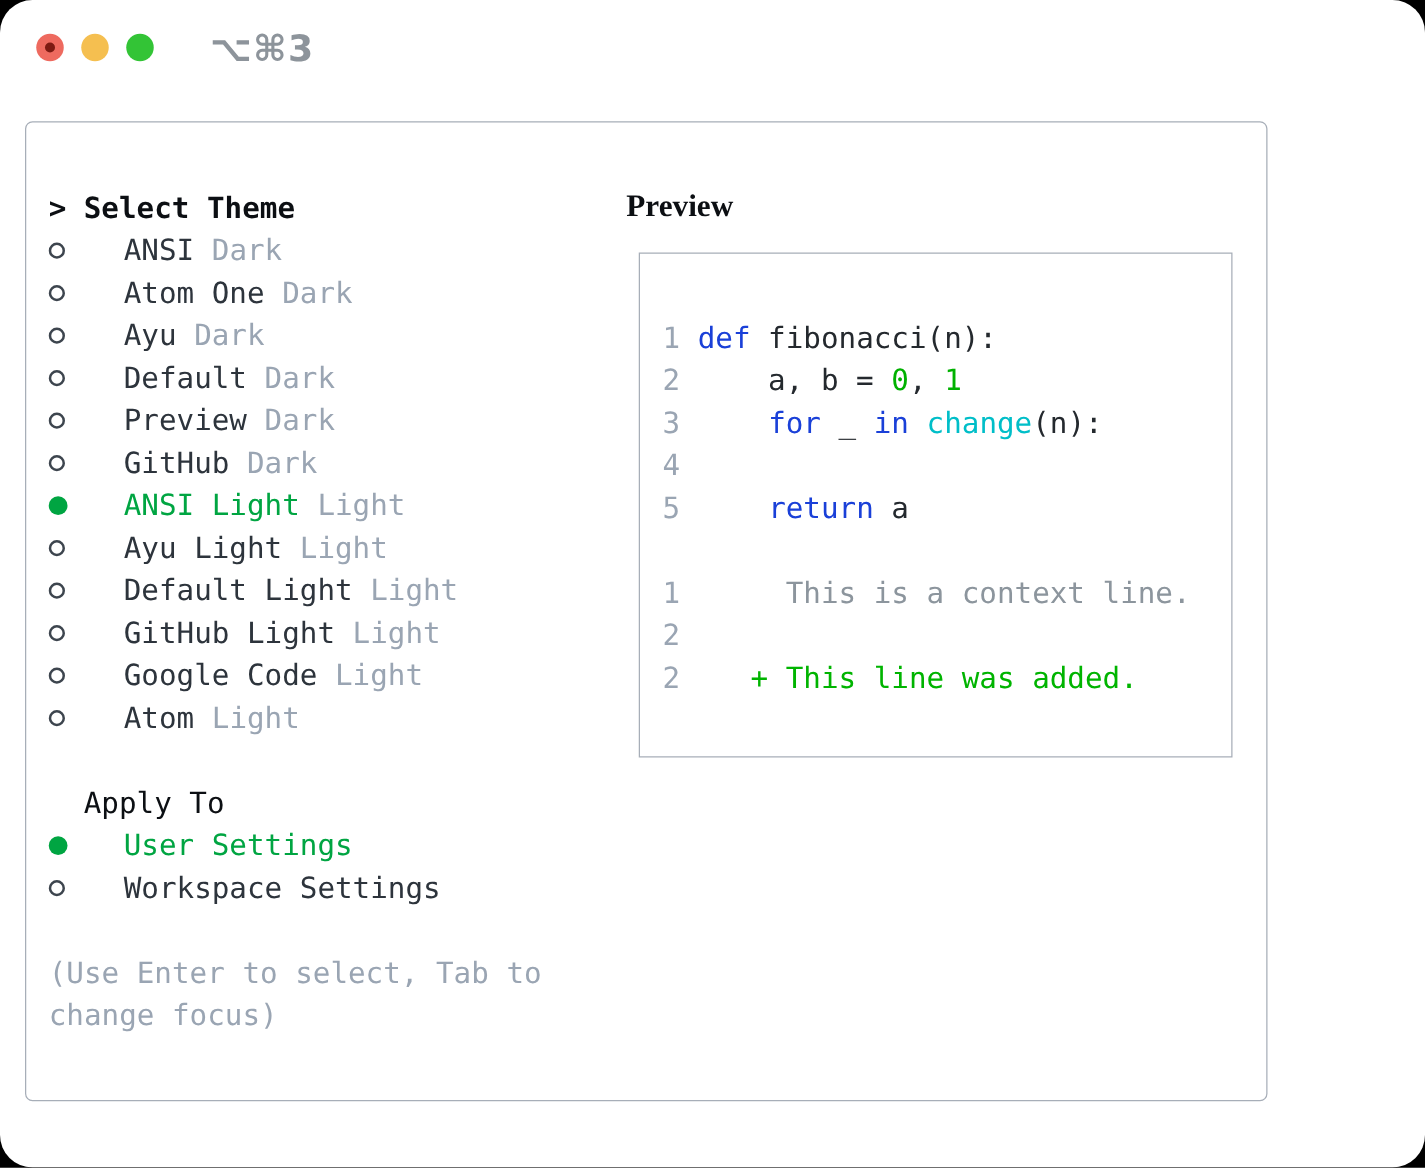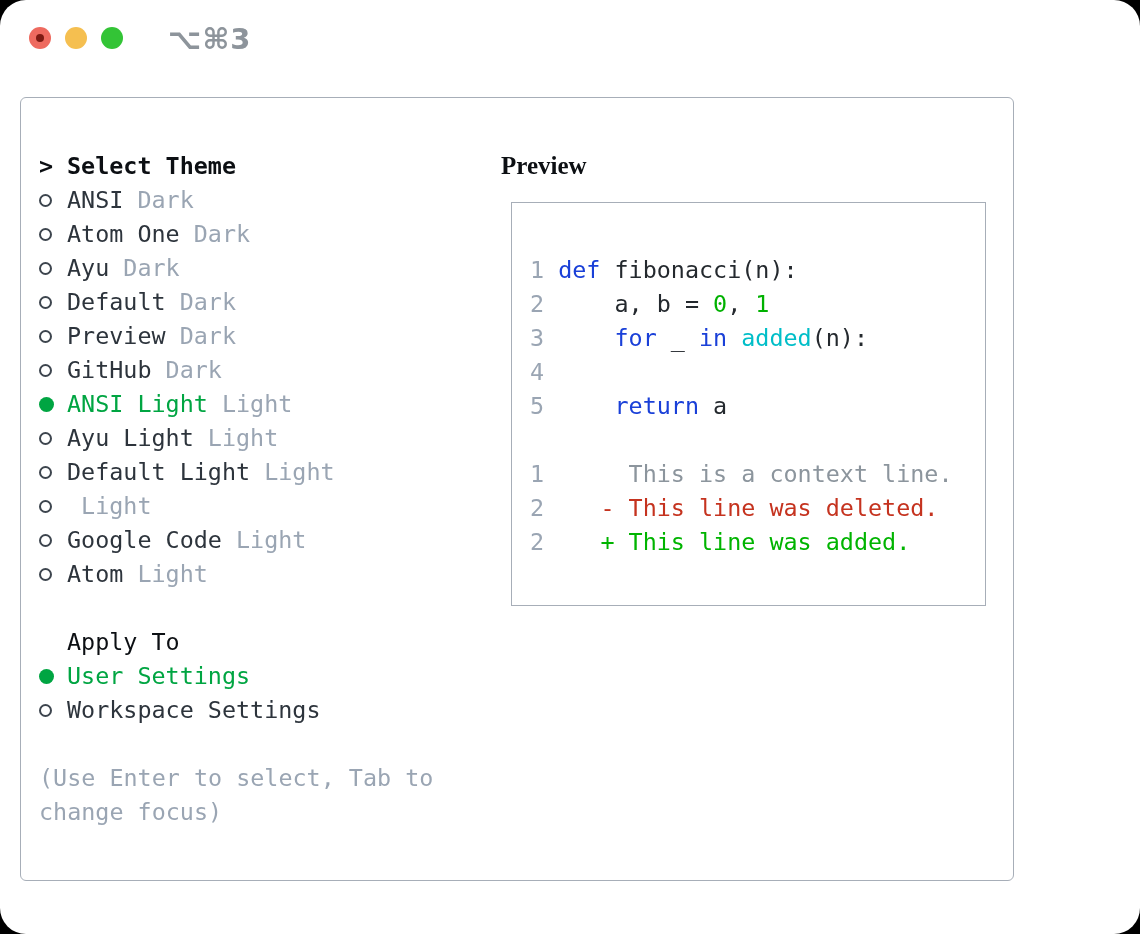--- a/index.html
+++ b/index.html
@@ -31,21 +31,21 @@
     border:1.5px solid var(--border);border-radius:6px;background:#fff;}
 
   
   .leftcol{position:absolute;left:18px;top:51px;width:440px;font-size:23.4px;color:var(--item);}
   .row{height:34px;display:flex;align-items:center;white-space:pre;}
   .bcol{width:28px;flex:0 0 28px;display:flex;align-items:center;}
   .caret{font-weight:700;color:var(--heading);}
   .ttl{font-weight:700;color:var(--heading);}
   .ring{width:13px;height:13px;border-radius:50%;border:2.5px solid var(--radio-ring);}
   .ring.sel{width:15px;height:15px;border:none;background:var(--selected-green);}
-  .tname{color:var(--item);}
+  .tname{color:var(--item);margin-left:32px;}
   .tname.sel{color:var(--selected-green);}
   .badge{color:var(--muted);}
   .hint{color:var(--muted);}
 
   
   .preview-title{position:absolute;left:480px;top:51px;height:34px;display:flex;
     align-items:center;font-size:25px;font-weight:700;color:var(--heading);font-family:Liberation Serif, serif;}
   .preview-pane{position:absolute;left:490px;top:104px;width:475px;height:404px;
     border:1.5px solid var(--border);background:#fff;padding:16px 0 0 18px;overflow:hidden;}
   .pline{height:34px;display:flex;align-items:center;white-space:pre;font-size:23.4px;}
@@ -80,21 +80,21 @@
       <div id="theme-list">
           <div class="row"><span class="bcol"><span class="ring"></span></span><span class="tname">ANSI</span><span class="badge"> Dark</span></div>
           <div class="row"><span class="bcol"><span class="ring"></span></span><span class="tname">Atom One</span><span class="badge"> Dark</span></div>
           <div class="row"><span class="bcol"><span class="ring"></span></span><span class="tname">Ayu</span><span class="badge"> Dark</span></div>
           <div class="row"><span class="bcol"><span class="ring"></span></span><span class="tname">Default</span><span class="badge"> Dark</span></div>
           <div class="row"><span class="bcol"><span class="ring"></span></span><span class="tname">Preview</span><span class="badge"> Dark</span></div>
           <div class="row"><span class="bcol"><span class="ring"></span></span><span class="tname">GitHub</span><span class="badge"> Dark</span></div>
           <div class="row"><span class="bcol"><span class="ring sel"></span></span><span class="tname sel">ANSI Light</span><span class="badge"> Light</span></div>
           <div class="row"><span class="bcol"><span class="ring"></span></span><span class="tname">Ayu Light</span><span class="badge"> Light</span></div>
           <div class="row"><span class="bcol"><span class="ring"></span></span><span class="tname">Default Light</span><span class="badge"> Light</span></div>
-          <div class="row"><span class="bcol"><span class="ring"></span></span><span class="badge"> Light</span></div>
+          <div class="row"><span class="bcol"><span class="ring"></span></span><span class="tname">GitHub Light</span><span class="badge"> Light</span></div>
           <div class="row"><span class="bcol"><span class="ring"></span></span><span class="tname">Google Code</span><span class="badge"> Light</span></div>
           <div class="row"><span class="bcol"><span class="ring"></span></span><span class="tname">Atom</span><span class="badge"> Light</span></div>
         </div>
 
       <div class="row"></div>
 
       <div class="row">
         <span class="bcol"></span>
         <span style="color:var(--heading);">Apply To</span>
       </div>
@@ -114,24 +114,24 @@
       </div>
     </div>
 
     <div class="preview-title">Preview</div>
 
     <div class="preview-pane">
       <div id="preview-lines">
           <div class="pline"><span class="ln"></span></div>
           <div class="pline"><span class="ln">1</span><span class="t-kw">def</span><span class="t-fg"> fibonacci(n):</span></div>
           <div class="pline"><span class="ln">2</span><span class="t-fg">    a, b = </span><span class="t-num">0</span><span class="t-fg">, </span><span class="t-num">1</span></div>
-          <div class="pline"><span class="ln">3</span><span class="t-fg">    </span><span class="t-kw">for</span><span class="t-fg"> _ </span><span class="t-kw">in</span><span class="t-fg"> </span><span class="t-fn">added</span><span class="t-fg">(n):</span></div>
+          <div class="pline"><span class="ln">3</span><span class="t-fg">    </span><span class="t-kw">for</span><span class="t-fg"> _ </span><span class="t-kw">in</span><span class="t-fg"> </span><span class="t-fn">change</span><span class="t-fg">(n):</span></div>
           <div class="pline"><span class="ln">4</span></div>
           <div class="pline"><span class="ln">5</span><span class="t-fg">    </span><span class="t-kw">return</span><span class="t-fg"> a</span></div>
           <div class="pline"><span class="ln"></span></div>
           <div class="pline"><span class="ln">1</span><span class="t-ctx">     This is a context line.</span></div>
-          <div class="pline"><span class="ln">2</span><span class="t-del">   - This line was deleted.</span></div>
+          <div class="pline"><span class="ln">2</span></div>
           <div class="pline"><span class="ln">2</span><span class="t-add">   + This line was added.</span></div>
         </div>
     </div>
 
   </div>
 </div>
 
 </body></html>

